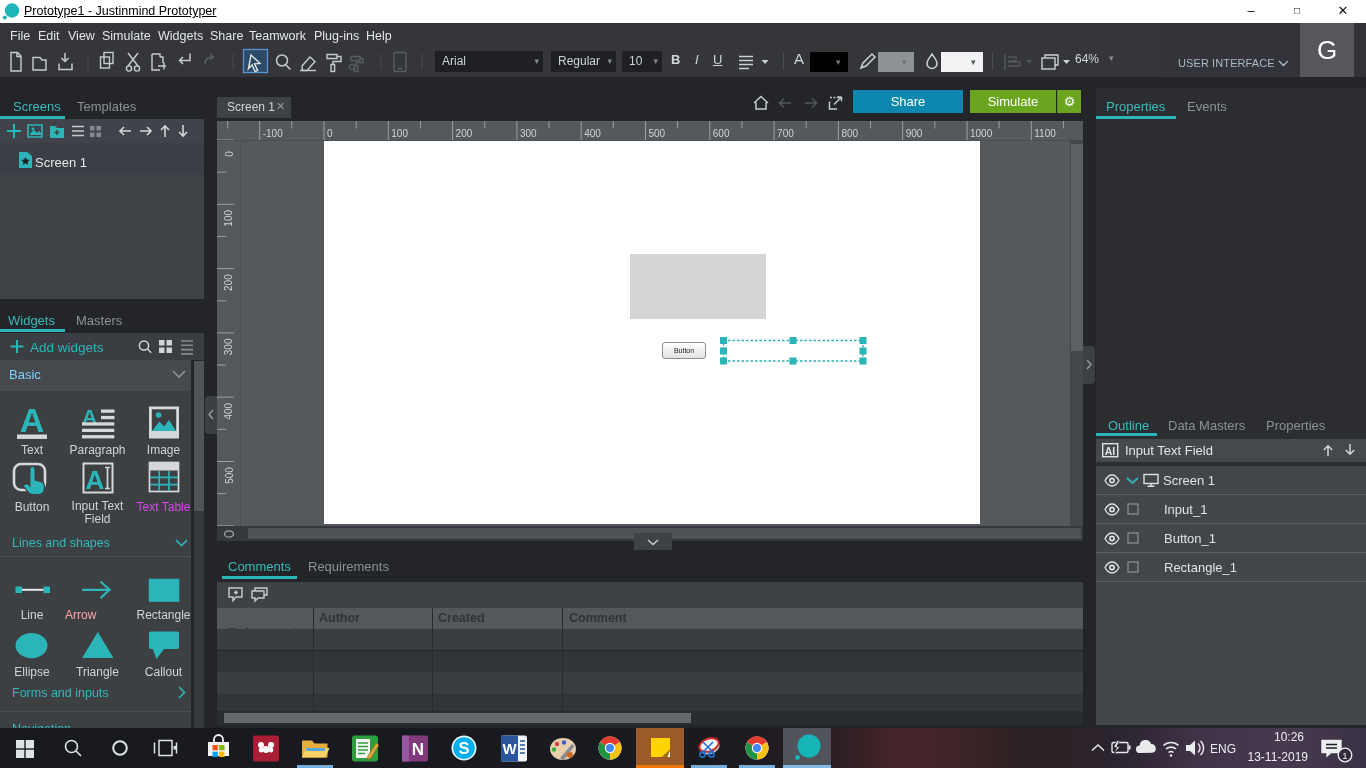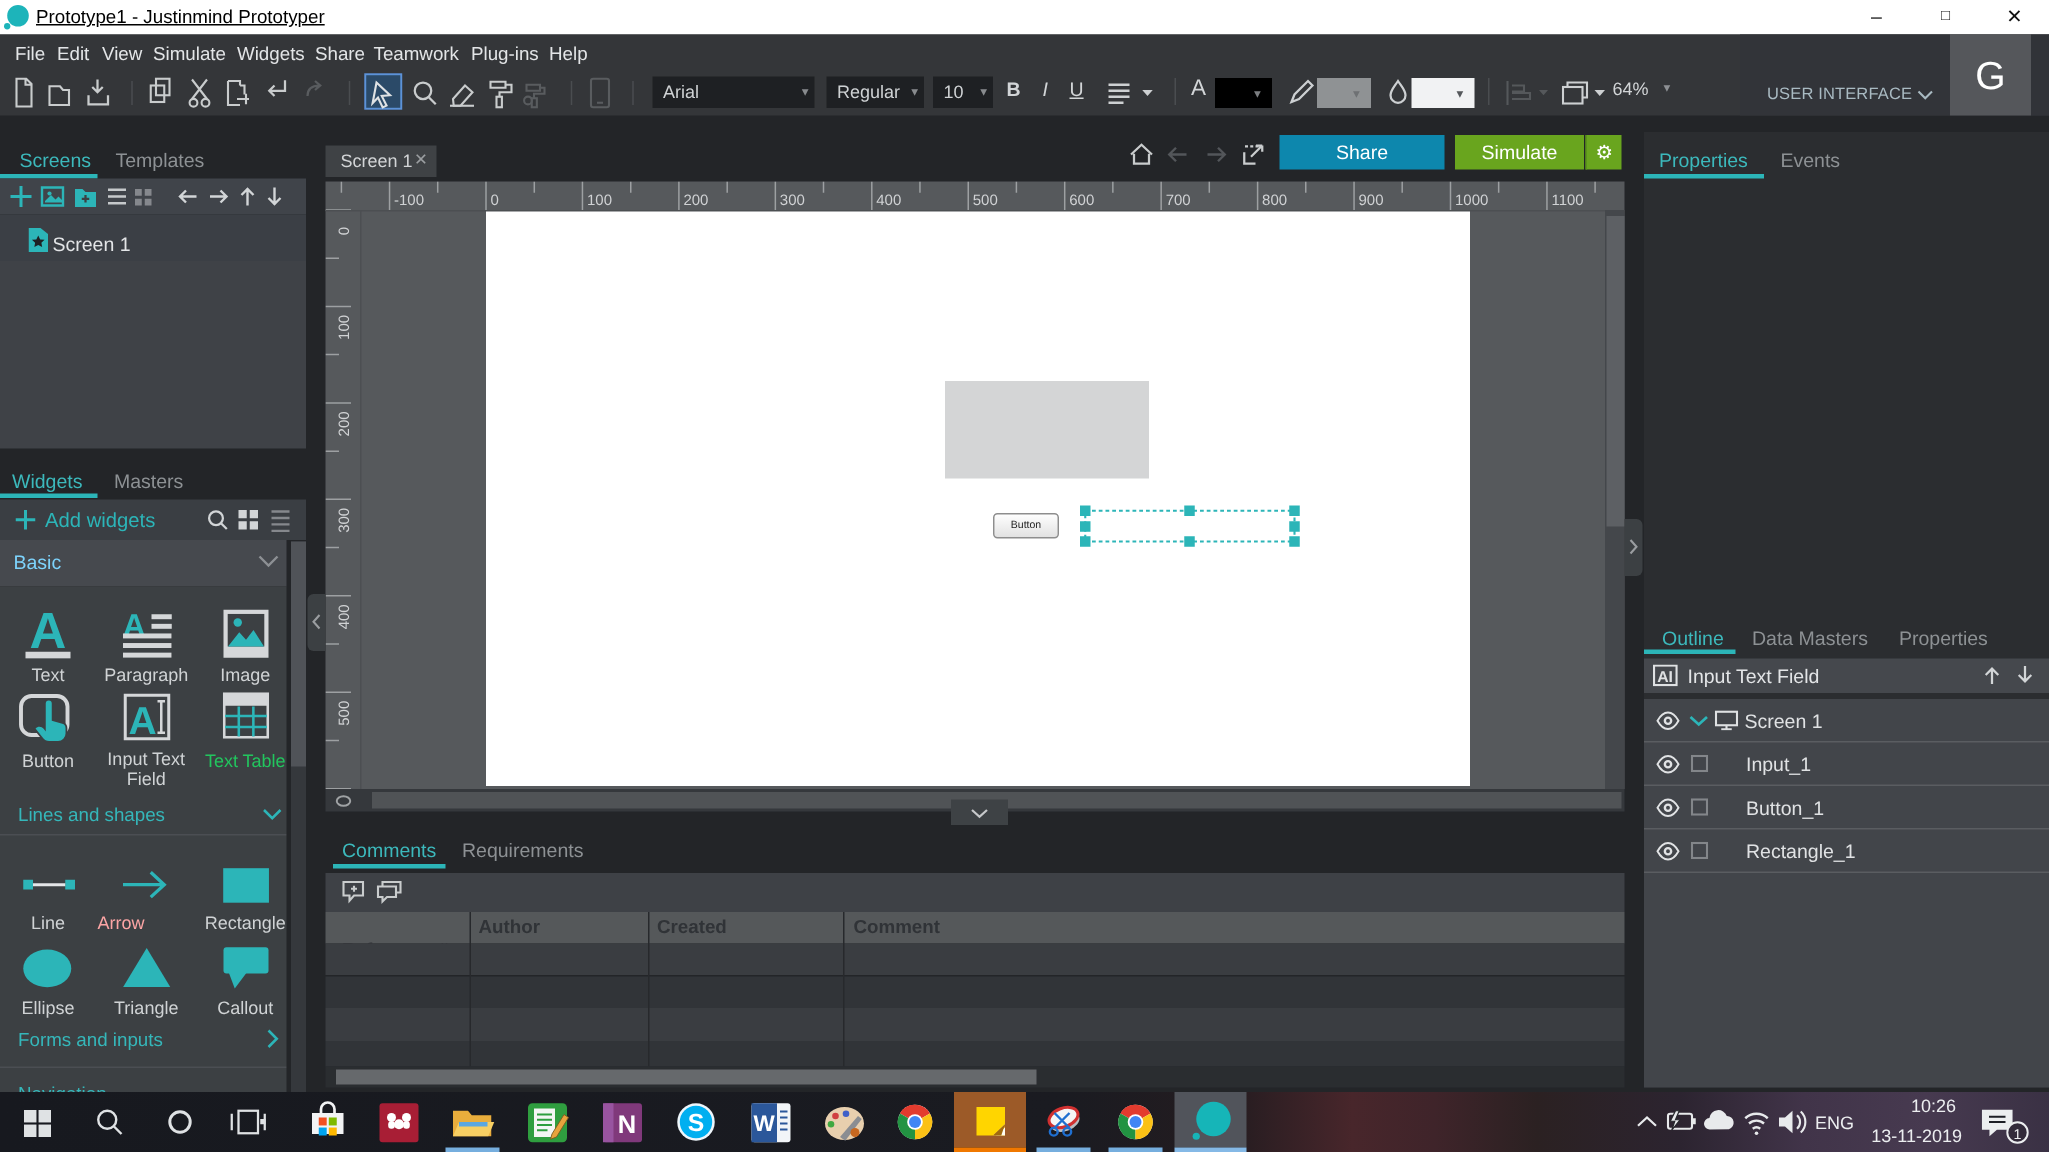--- a/index.html
+++ b/index.html
@@ -250,21 +250,21 @@
         <ellipse cx="31.5" cy="254.6" rx="16" ry="12.6" fill="#2cb5b8"></ellipse>
         <path d="M97.8,241 l15.7,26 h-31.4 z" fill="#2cb5b8"></path>
         <rect x="149" y="240.5" width="30" height="17.5" rx="2" fill="#2cb5b8"></rect>
         <path d="M152,256 h13.5 l-9,12 z" fill="#2cb5b8"></path>
       </svg>
       <div class="abs" style="left:0px;top:52px;width:64px;text-align:center;font-size:12px;color:#d0d3d5">Text</div>
       <div class="abs" style="left:65px;top:52px;width:65px;text-align:center;font-size:12px;color:#d0d3d5">Paragraph</div>
       <div class="abs" style="left:131px;top:52px;width:65px;text-align:center;font-size:12px;color:#d0d3d5">Image</div>
       <div class="abs" style="left:0px;top:109px;width:64px;text-align:center;font-size:12px;color:#d0d3d5">Button</div>
       <div class="abs" style="left:65px;top:109px;width:65px;text-align:center;font-size:12px;color:#d0d3d5;line-height:13px">Input Text<br>Field</div>
-      <div class="abs" style="left:131px;top:109px;width:65px;text-align:center;font-size:12px;color:#22c55e">Text Table</div>
+      <div class="abs" style="left:131px;top:109px;width:65px;text-align:center;font-size:12px;color:#d946ef">Text Table</div>
       <div class="abs" style="left:12px;top:145px;font-size:12.5px;color:#35b7ba">Lines and shapes</div>
       <svg class="abs" style="left:175px;top:148px" width="13" height="8" viewBox="0 0 13 8" fill="none" stroke="#2cb5b8" stroke-width="1.7">
           <path d="M1,1 l5.5,5.5 5.5,-5.5"></path>
         </svg>
       <div class="abs" style="left:0;top:165px;width:191px;height:1px;background:#4b4e53"></div>
       <div class="abs" style="left:0px;top:217px;width:64px;text-align:center;font-size:12px;color:#d0d3d5">Line</div>
       <div class="abs" style="left:65px;top:217px;width:65px;text-align:left;font-size:12px;color:#fca5a5">Arrow</div>
       <div class="abs" style="left:131px;top:217px;width:65px;text-align:center;font-size:12px;color:#d0d3d5">Rectangle</div>
       <div class="abs" style="left:0px;top:274px;width:64px;text-align:center;font-size:12px;color:#d0d3d5">Ellipse</div>
       <div class="abs" style="left:65px;top:274px;width:65px;text-align:center;font-size:12px;color:#d0d3d5">Triangle</div>

